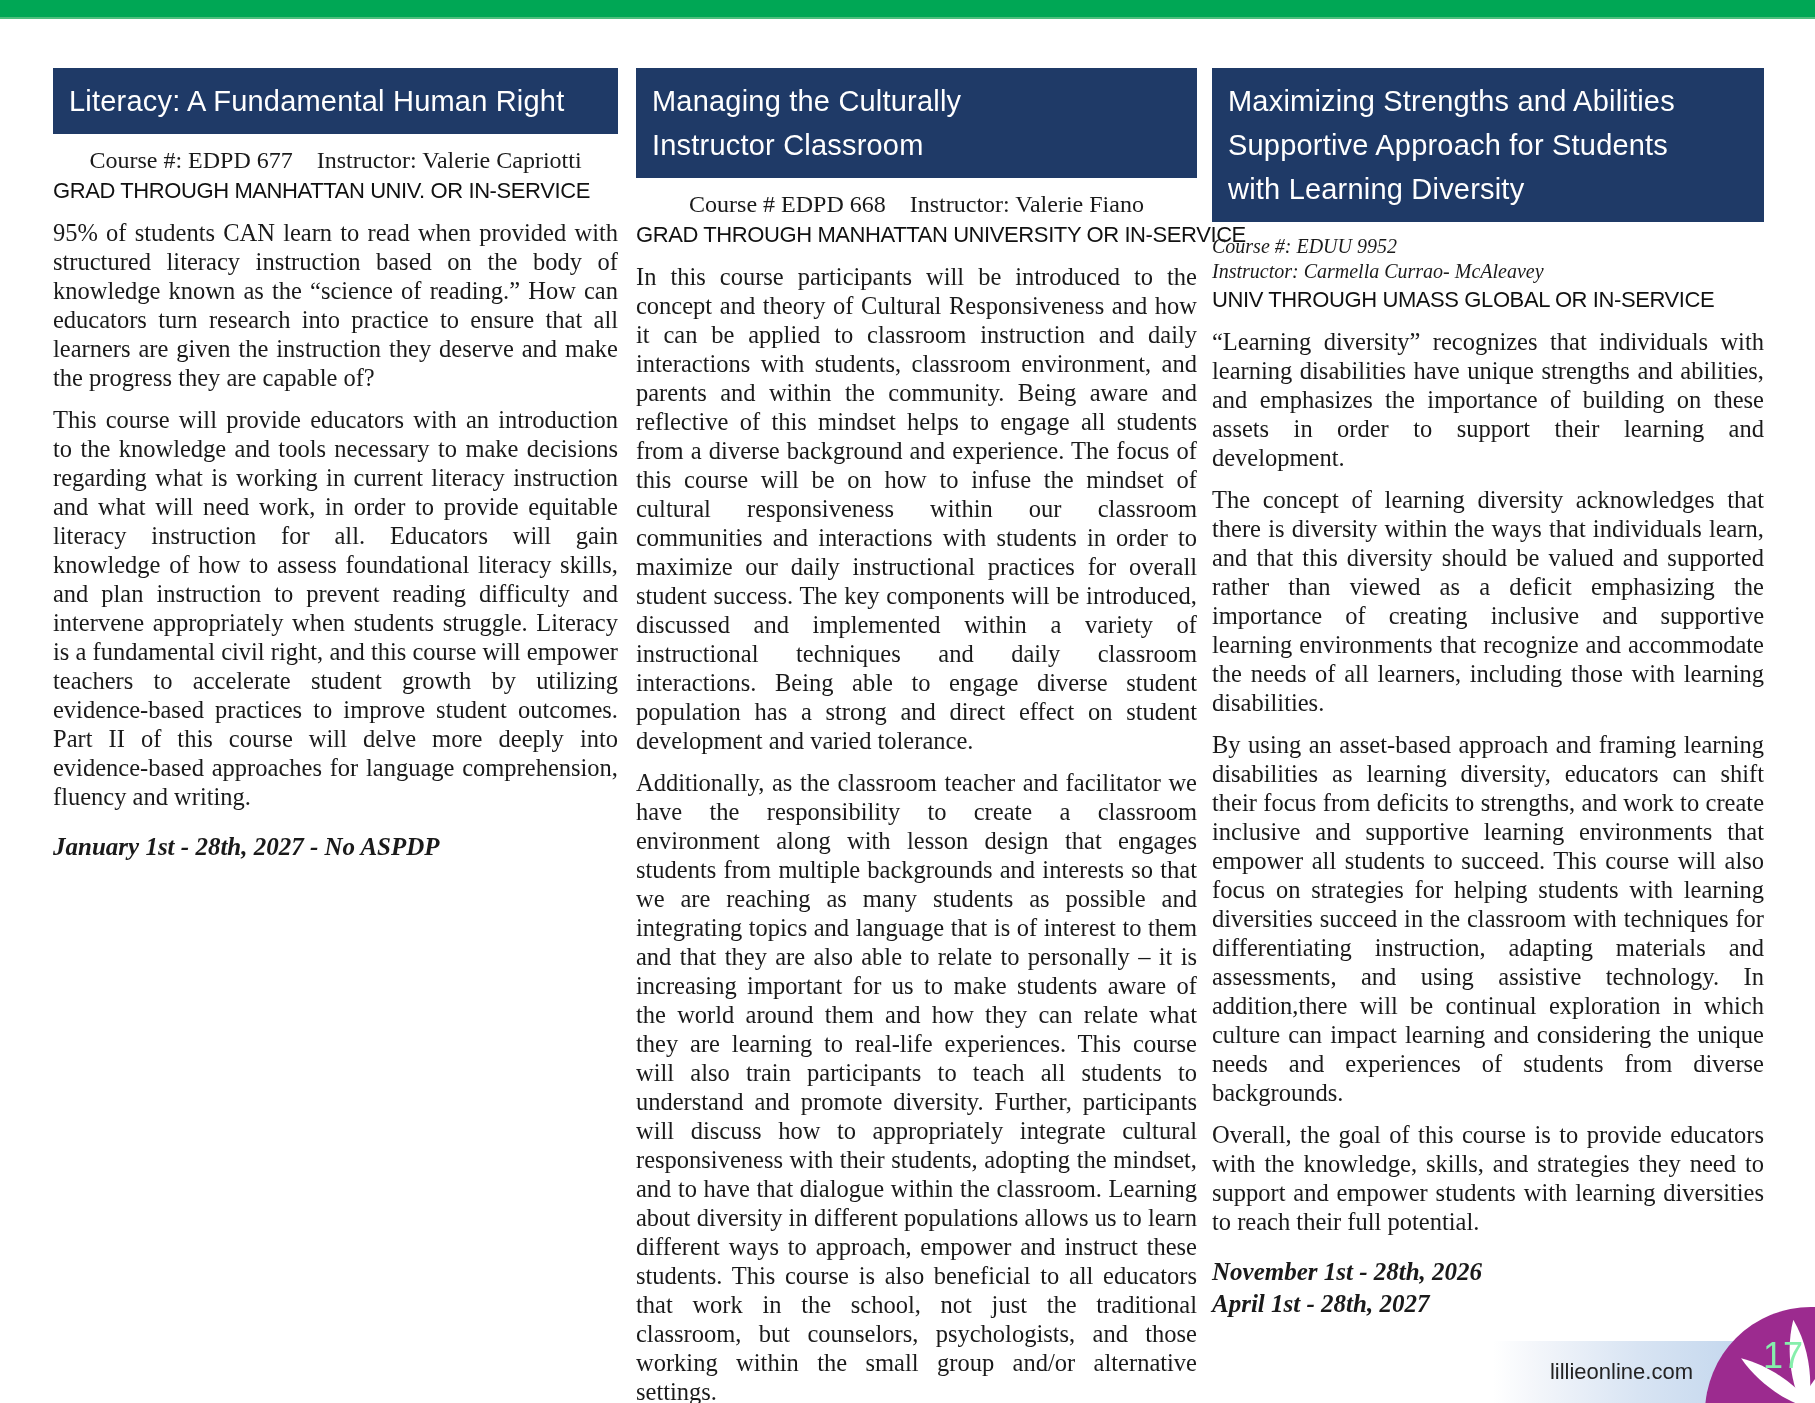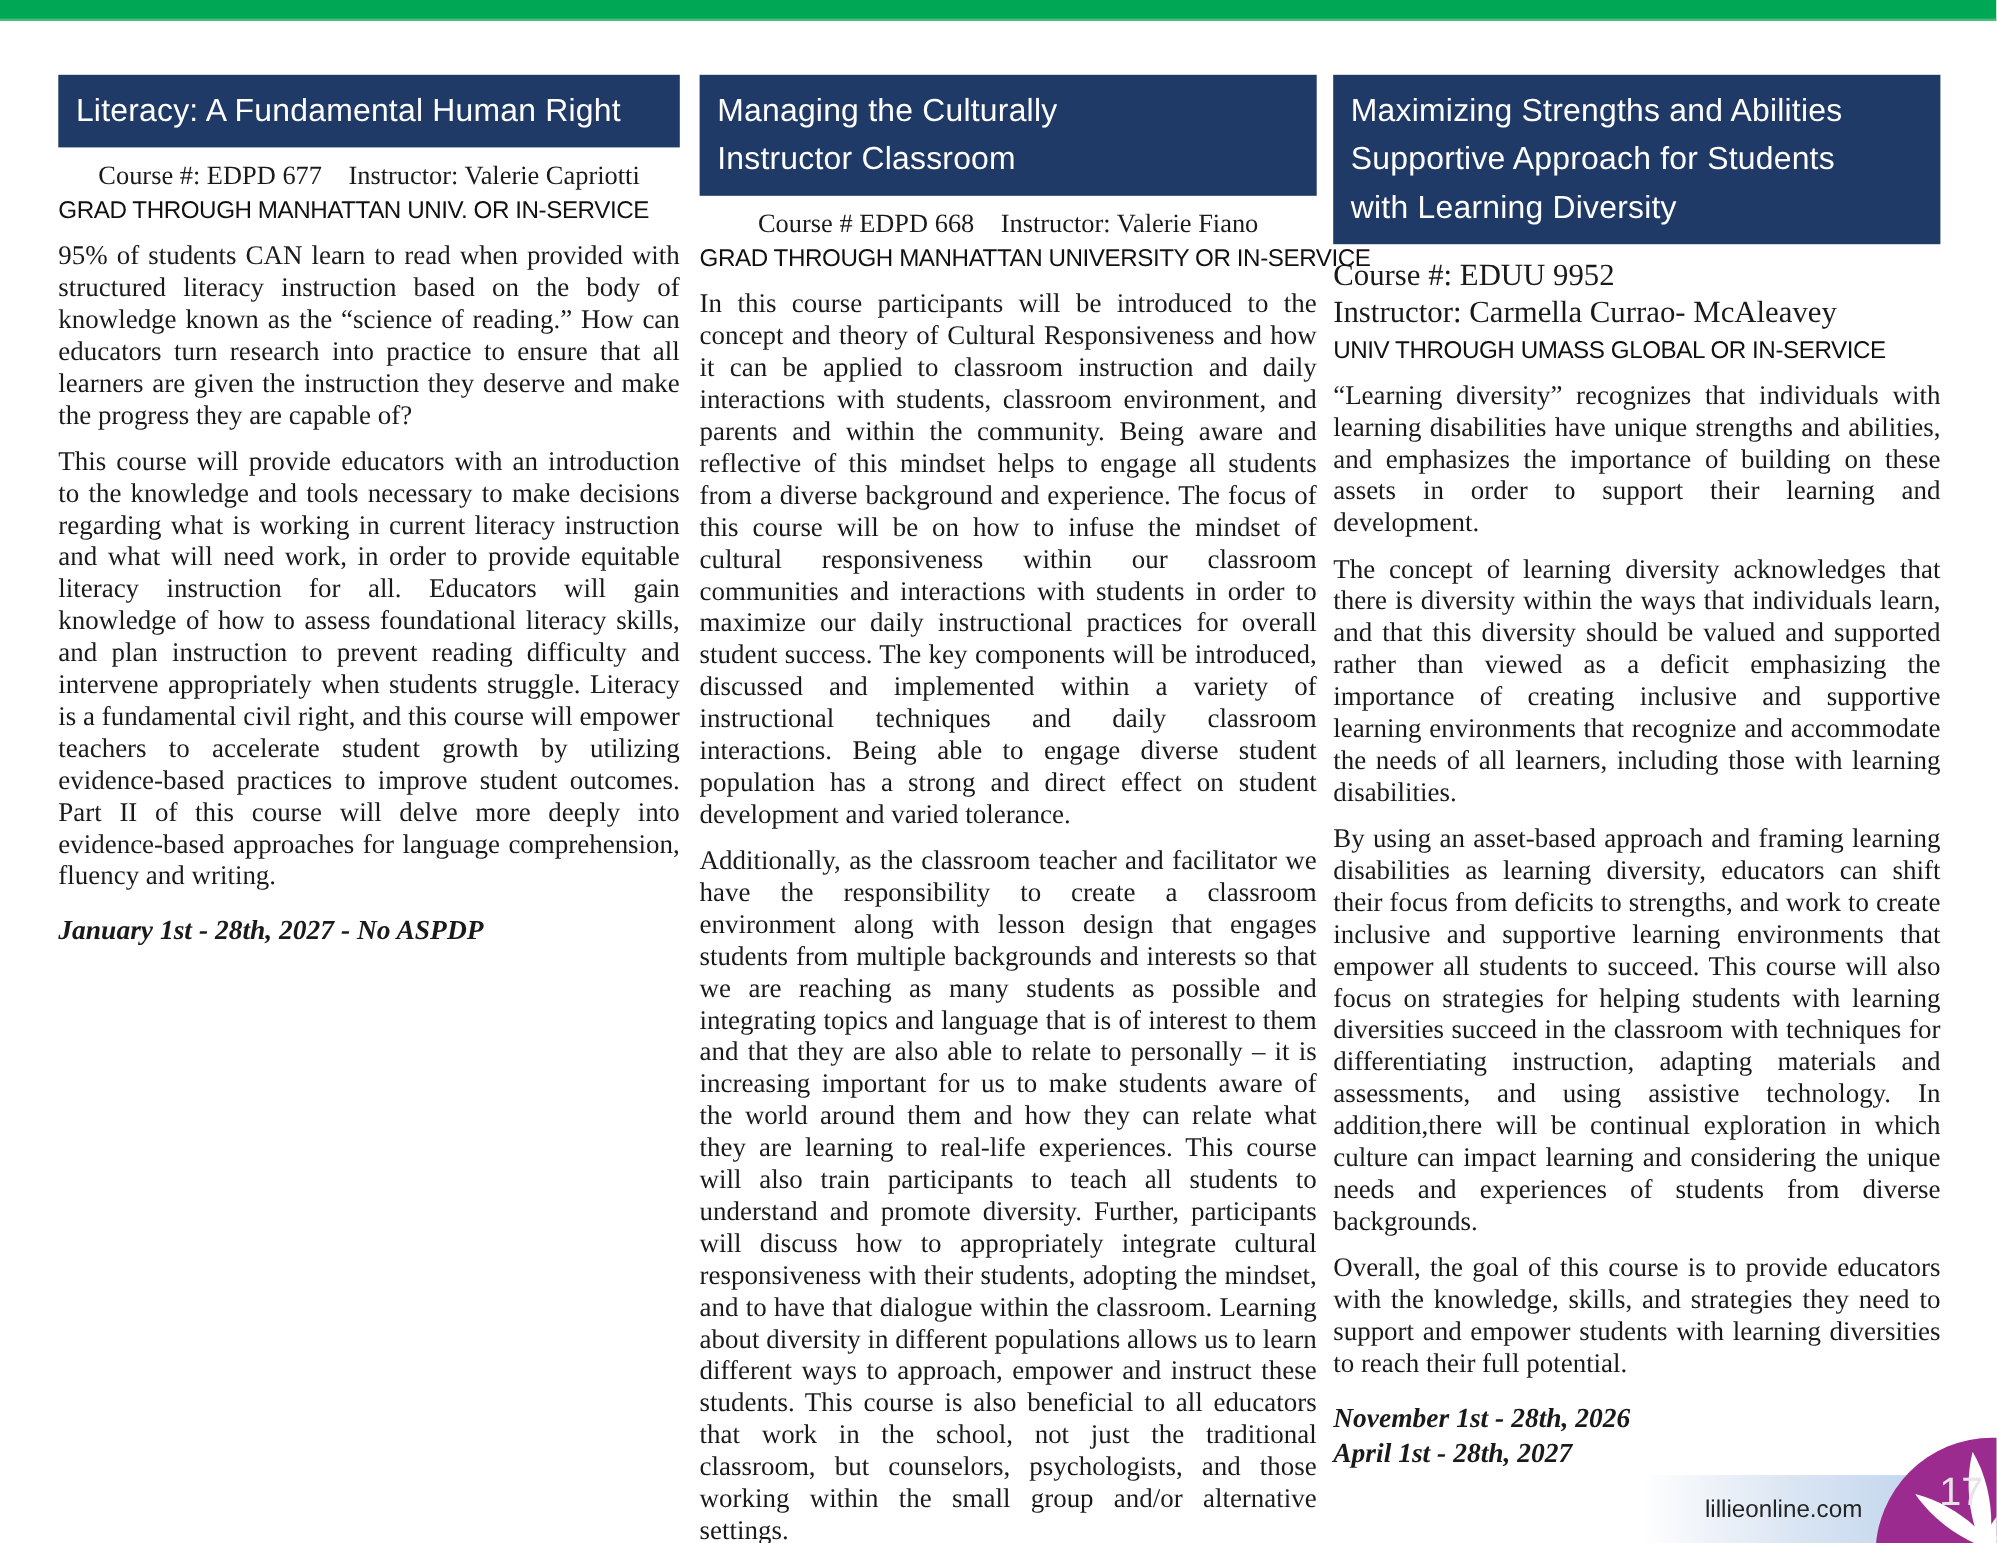--- a/index.html
+++ b/index.html
@@ -13,21 +13,21 @@
   .col2{left:636px;width:561px;}
   .col3{left:1212px;width:552px;}
   .hdr{
     background:#1f3a67;color:#ffffff;
     font-family:"Liberation Sans", sans-serif;
     font-size:29px;line-height:44px;font-weight:normal;
     padding:11px 16px;letter-spacing:0.2px;
   }
   .meta{font-size:24px;margin-top:13px;white-space:nowrap;text-align:center;}
   .meta .m1{display:inline-block;margin-right:24px;}
-  .meta-line{font-size:28px;margin-top:2px;white-space:nowrap;}
+  .meta-line{font-size:20px;margin-top:2px;white-space:nowrap;font-style:italic;}
   .meta-first{margin-top:13px;}
   .grad{
     font-family:"Liberation Sans", sans-serif;
     font-size:22px;letter-spacing:-0.4px;margin-top:4px;white-space:nowrap;color:#111111;
   }
   .bodytext p{
     font-size:24.5px;line-height:29px;text-align:justify;
     margin:0 0 13px 0;
   }
   .bodytext{margin-top:14px;}
@@ -43,21 +43,21 @@
     position:absolute;right:122px;top:0;height:80px;line-height:62px;
     font-family:"Liberation Sans", sans-serif;font-size:22px;color:#232323;
   }
   .logo{
     position:absolute;left:1705px;top:1307px;width:212px;height:212px;
     border-radius:50%;background:#9c2b8f;overflow:hidden;
   }
   .logo svg{position:absolute;left:0;top:0;}
   .pagenum{
     position:absolute;left:58px;top:28px;
-    font-family:"Liberation Sans", sans-serif;font-size:36px;color:#e5e5e5;
+    font-family:"Liberation Sans", sans-serif;font-size:36px;color:#86efac;
   }
 </style>
 </head>
 <body>
 
 <div class="topbar"></div>
 
 <div class="col col1">
   <div class="hdr">
     <div>Literacy: A Fundamental Human Right</div>

